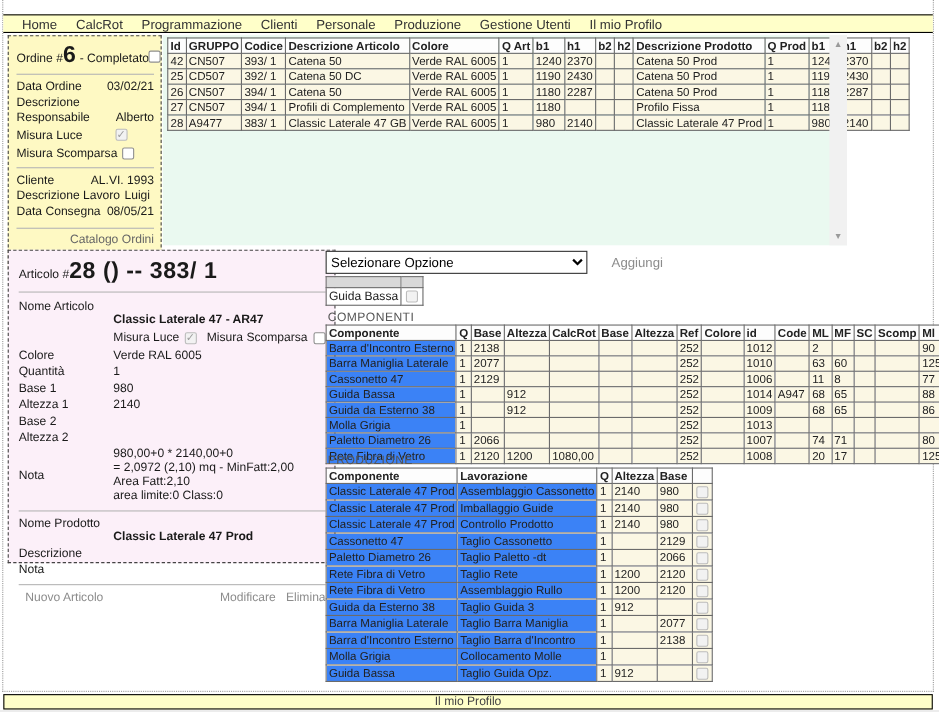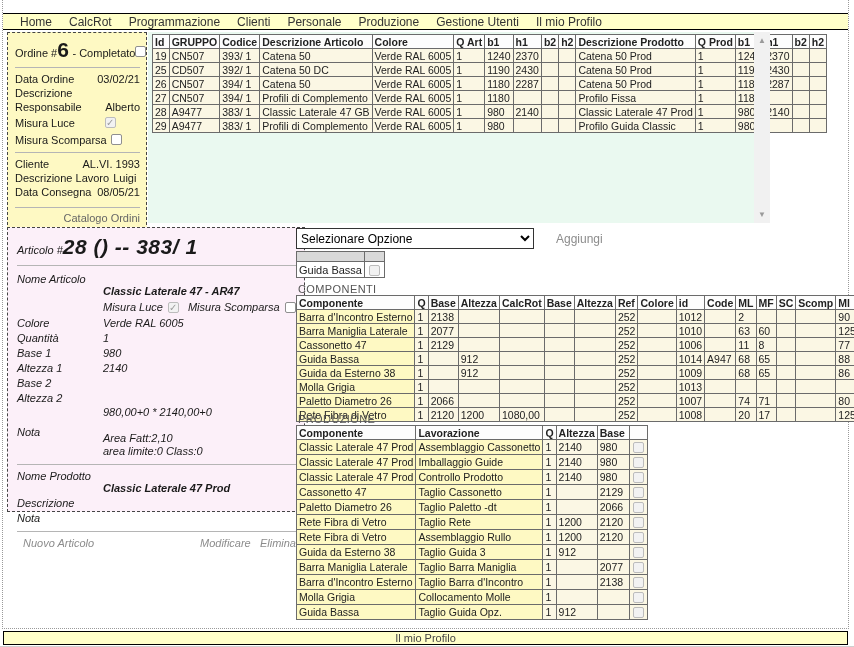--- a/index.html
+++ b/index.html
@@ -10,21 +10,21 @@
            border-left:1px dotted #9a9a9a; border-right:1px dotted #9a9a9a; border-bottom:1px dotted #9a9a9a;
            pointer-events:none; }
   
   .nav { position:absolute; left:3px; top:13px; width:845px; height:17px; background:#ffffc9;
          border-top:1px solid #000; border-bottom:1px solid #000;
          display:flex; align-items:center; gap:17px; padding-left:17px; font-size:12px; color:#333; }
   .nav span { cursor:pointer; white-space:nowrap; }
   
   .panel { position:absolute; border:1px dashed #444; font-size:11px; color:#1a1a1a; }
   .order-panel { left:7px; top:32px; width:140px; height:213px; background:#fef9c3; padding:6px 6px 4px 7px; }
-  .article-panel { left:7px; top:227px; width:298px; height:285px; background:#fcf0f9; padding:7px 8px 4px 9px;font-style:italic; }
+  .article-panel { left:7px; top:227px; width:298px; height:285px; background:#fcf0f9; padding:7px 8px 4px 9px; }
   .sep { border:0; border-top:1px solid #b5b5b5; margin:4px 0; }
   .big { font-size:21px; font-weight:bold; letter-spacing:0.5px; }
   .frow { display:flex; justify-content:space-between; align-items:center; min-height:14px; line-height:14px; }
   .frow.inline { justify-content:flex-start; gap:4px; }
   .link { color:#8c8c8c; cursor:pointer; }
   .right { text-align:right; }
   
   .cb { display:inline-block; width:11px; height:11px; border:1px solid #8f8f8f; background:#fff;
         vertical-align:middle; position:relative; border-radius:2px; flex:0 0 auto; }
   .cb.dis { border-color:#bcbcbc; background:#f2f2f2; }
@@ -52,21 +52,21 @@
   .guida-table { position:absolute; left:296px; top:251px; }
   .guida-table th { background:#d9d9d9; height:10px; }
   .guida-table td { background:#fff; font-size:11px; height:16px; }
   
   .sec-label { position:absolute; font-size:11px; color:#555; letter-spacing:0.4px; }
   .componenti-label { left:298px; top:283px; }
   .componenti-table { position:absolute; left:296px; top:295px; }
   .produzione-label { left:298px; top:413px; }
   .produzione-table { position:absolute; left:296px; top:425px; }
   .produzione-table td { height:15px; font-size:10.5px; }
-  td.cgreen { background:#fef9c3; }
+  td.cgreen { background:#3b82f6; }
   td.ccb { text-align:center; background:#fbf7e4; }
   
   .footer { position:absolute; left:3px; top:631px; width:845px; height:14px; background:#ffffc9;
             border:1px solid #000; text-align:center; font-size:11px; color:#444; line-height:12px; }
   .bottom-strip { position:absolute; left:0; top:646px; width:854px; height:1px; background:#cfcfcf; }
   b.bval { font-weight:bold;margin-top:12px; }
 </style>
 </head>
 <body>
 
@@ -168,21 +168,21 @@
             <th>Q Prod</th>
           <th>b1</th>
             <th>h1</th>
           <th>b2</th>
             <th>h2</th>
         </tr>
       </thead>
       <tbody>
 
       <tr>
-          <td>19</td>
+          <td>42</td>
             <td>CN507</td>
           <td>393/ 1</td>
             <td>Catena 50</td>
           <td>Verde RAL 6005</td>
             <td>1</td>
           <td>1240</td>
             <td>2370</td>
           <td></td>
             <td></td>
           <td>Catena 50 Prod</td>
@@ -256,38 +256,20 @@
           <td>980</td>
             <td>2140</td>
           <td></td>
             <td></td>
           <td>Classic Laterale 47 Prod</td>
             <td>1</td>
           <td>980</td>
             <td>2140</td>
           <td></td>
             <td></td>
-        </tr>
-          <tr>
-          <td>29</td>
-            <td>A9477</td>
-          <td>383/ 1</td>
-            <td>Profili di Complemento</td>
-          <td>Verde RAL 6005</td>
-            <td>1</td>
-          <td>980</td>
-            <td></td>
-          <td></td>
-            <td></td>
-          <td>Profilo Guida Classic</td>
-            <td>1</td>
-          <td>980</td>
-            <td></td>
-          <td></td>
-            <td> </td>
         </tr>
         </tbody>
     </table>
     <div class="vscroll">
       <div class="arr up">▲</div>
       <div class="arr down">▼</div>
     </div>
   </div>
 
   <div class="panel article-panel">
@@ -313,21 +295,21 @@
       <span>980</span>
       <span class="glabel">Altezza 1</span>
       <span>2140</span>
       <span class="glabel">Base 2</span>
       <span></span>
       <span class="glabel">Altezza 2</span>
       <span></span>
       <span class="glabel" style="align-self:center;">Nota</span>
       <span class="note">
         <span>980,00+0 * 2140,00+0</span><br>
-        <br>
+        <span>= 2,0972 (2,10) mq - MinFatt:2,00</span><br>
         <span>Area Fatt:2,10</span><br>
         <span>area limite:0 Class:0</span>
       </span>
     </div>
     <hr class="sep" style="margin-top:6px;">
     <div class="grid">
       <span class="glabel">Nome Prodotto</span>
       <b class="bval">Classic Laterale 47 Prod</b>
       <span class="glabel">Descrizione</span>
       <span></span>

